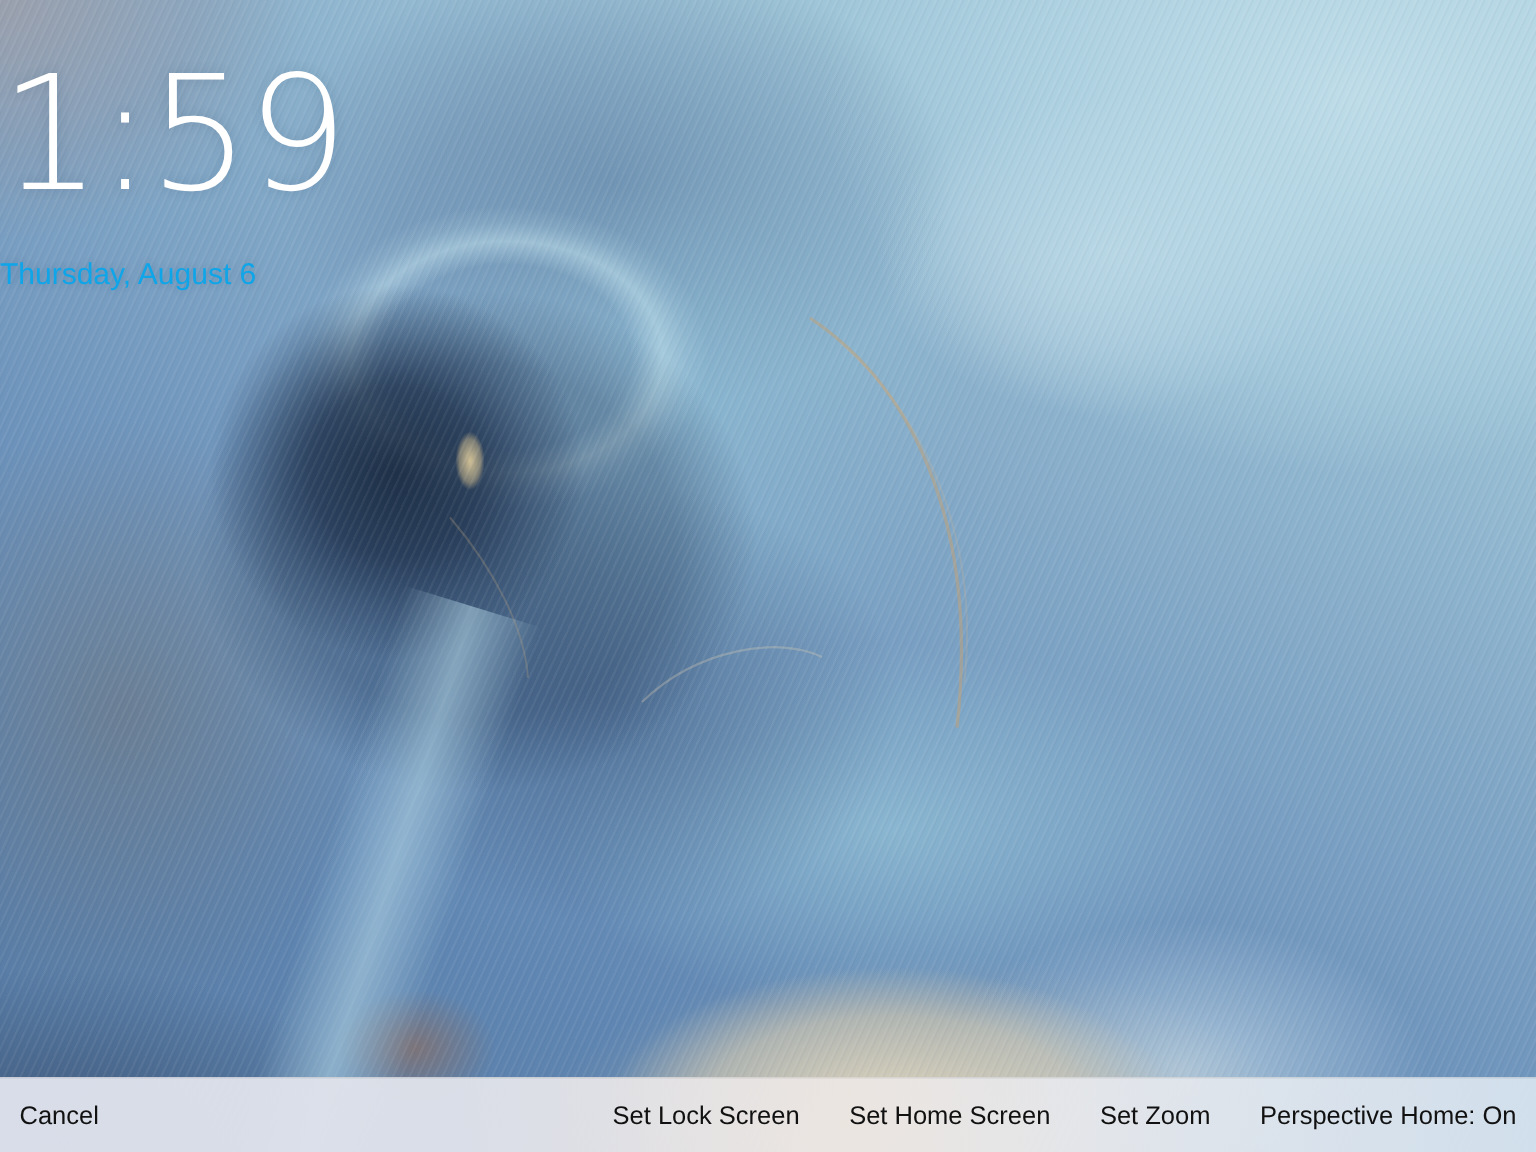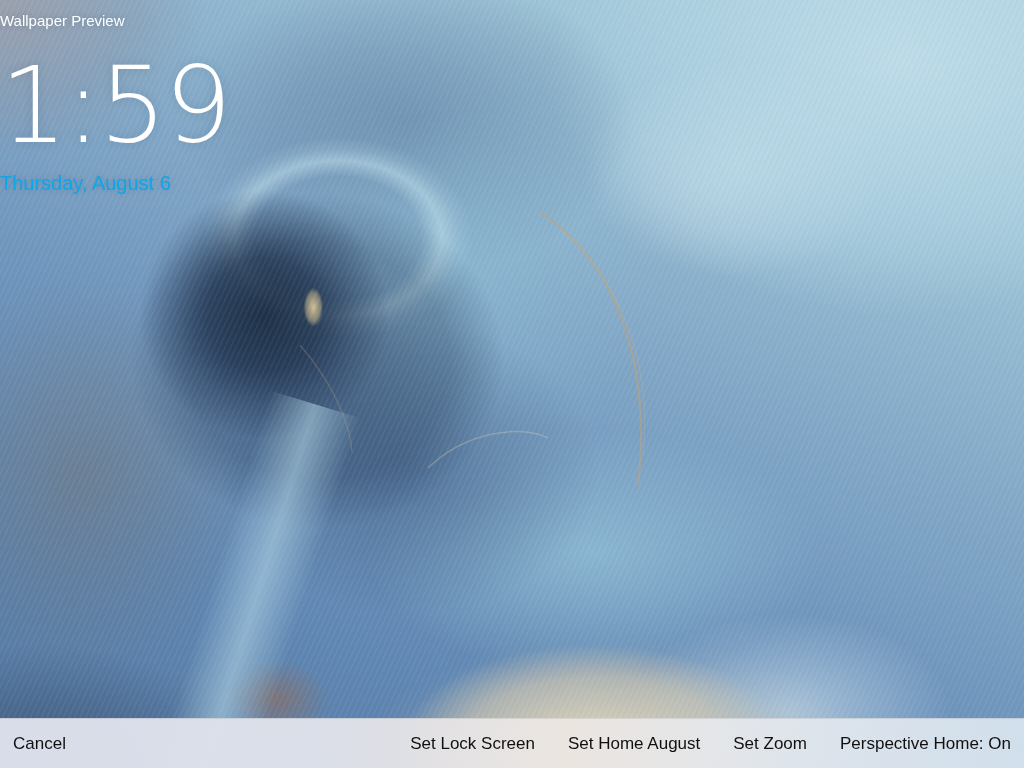--- a/index.html
+++ b/index.html
@@ -61,21 +61,21 @@
     transform:rotate(17deg);
     background:linear-gradient(90deg, rgba(0,0,0,0) 0%, rgba(181,216,231,0.55) 50%, rgba(0,0,0,0) 100%);
   }
   .arc-overlay{position:absolute;inset:0;}
   .wp-title{
     position:absolute;left:0;top:11px;width:100%;
     font-size:15px;line-height:20px;color:#fff;
     text-shadow:0 0 6px rgba(40,70,100,0.25);
   }
   .lock-time{
-    position:absolute;left:0;top:52px;width:100%;
+    position:absolute;left:0;top:36px;width:100%;
     font-size:106px;line-height:108px;font-weight:100;
     letter-spacing:-2px;color:#fff;
     font-family:"DejaVu Sans","Liberation Sans",sans-serif;
     text-shadow:0 0 8px rgba(40,70,100,0.18);
   }
   .lock-date{
     position:absolute;left:0;top:171px;width:100%;
     font-size:20px;line-height:24px;font-weight:400;color:#0ea5e9;
     text-shadow:0 0 6px rgba(40,70,100,0.2);
   }
@@ -107,28 +107,27 @@
 
   <div class="wallpaper"></div>
 
   <svg class="arc-overlay" width="1024" height="768" viewBox="0 0 1024 768">
     <path d="M 540 212 C 615 262, 652 360, 638 485" fill="none" stroke="rgba(192,162,122,0.55)" stroke-width="2.2"></path>
     <path d="M 560 228 C 625 285, 652 370, 643 455" fill="none" stroke="rgba(200,180,150,0.25)" stroke-width="1.4"></path>
     <path d="M 428 468 C 465 432, 520 424, 548 438" fill="none" stroke="rgba(210,200,180,0.35)" stroke-width="1.5"></path>
     <path d="M 300 345 C 330 380, 350 420, 352 452" fill="none" stroke="rgba(180,160,130,0.3)" stroke-width="1.3"></path>
   </svg>
 
-  <div class="wp-title">Wallpaper Preview</div>
 
   <div class="lock-time">1:59</div>
   <div class="lock-date">Thursday, August 6</div>
 
   <div class="toolbar">
     <span class="btn">Cancel</span>
     <div class="btn-group">
       <span class="btn">Set Lock Screen</span>
-      <span class="btn">Set Home August</span>
+      <span class="btn">Set Home Screen</span>
       <span class="btn">Set Zoom</span>
       <span class="btn">Perspective Home: On</span>
     </div>
   </div>
 
 </div>
 
 </body></html>

